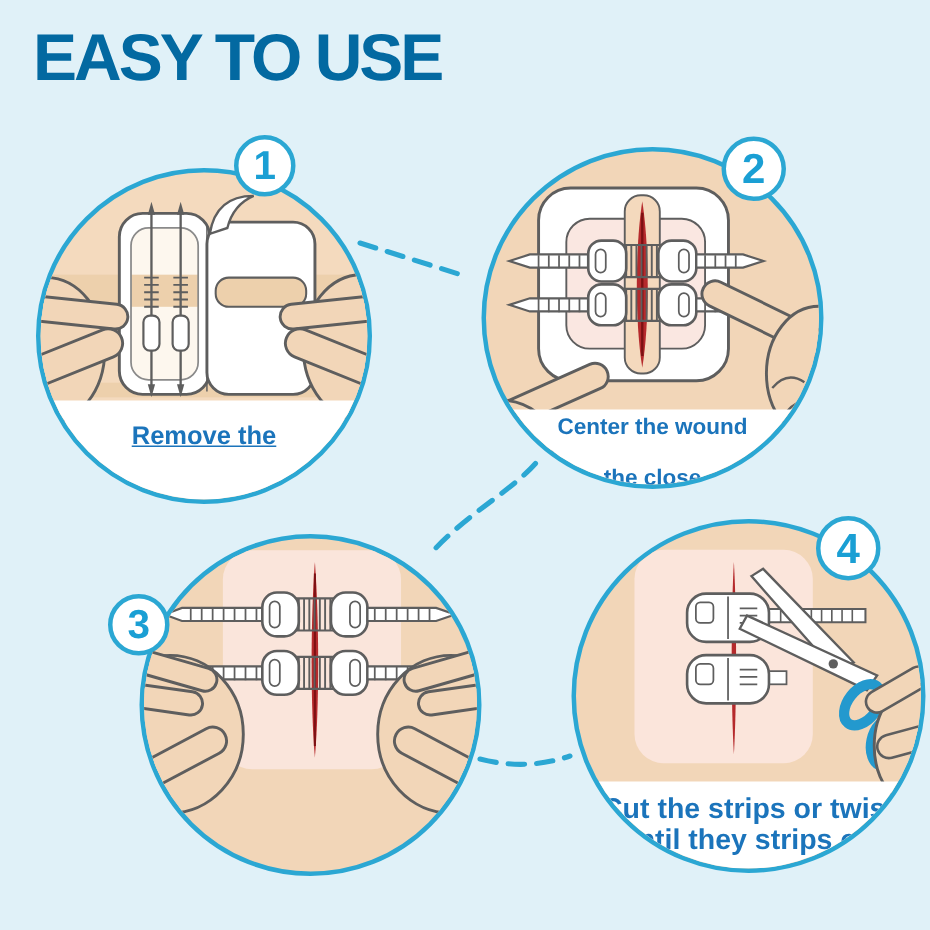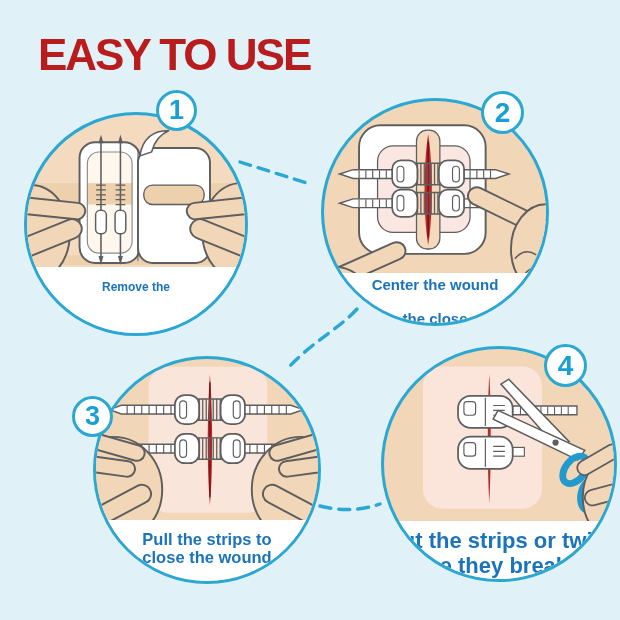--- a/index.html
+++ b/index.html
@@ -3,23 +3,23 @@
 <meta charset="utf-8">
 <style>
   html,body{margin:0;padding:0;}
   body{
     width:620px;height:620px;
     background:#E0F1F8;
     font-family:"Liberation Sans", sans-serif;
     position:relative;overflow:hidden;
   }
   .title{
-    position:absolute;left:22px;top:14px;margin:16px;
+    position:absolute;left:22px;top:14px;margin:0;
     font-size:44px;font-weight:bold;letter-spacing:-2px;
-    color:#b91c1c;
+    color:#0369a1;
   }
   .connectors{position:absolute;left:0;top:0;width:620px;height:620px;z-index:1;pointer-events:none;}
   .step-circle{
     position:absolute;border-radius:50%;
     border:3.5px solid #2BA7D3;
     box-sizing:border-box;overflow:hidden;z-index:2;
     background:#F2D6B8;
   }
   #c1{left:24px;top:112px;width:224px;height:224px;background:#F4DABE;}
   #c2{left:321px;top:98px;width:228px;height:228px;}
@@ -30,24 +30,24 @@
     position:absolute;left:0;right:0;bottom:0;background:#FFFFFF;
     display:flex;flex-direction:column;align-items:center;
   }
   #c1 .chord{top:152px;padding-top:14px;}
   #c2 .chord{top:172px;padding-top:4px;}
   #c3 .chord{top:161px;padding-top:10px;}
   #c4 .chord{top:172px;padding-top:8px;}
   .caption{
     font-weight:bold;color:#1B74BB;text-align:center;line-height:1.12;
   }
-  #c1 .caption{font-size:12px;}
+  #c1 .caption{font-size:17px;text-decoration:underline;}
   #c2 .caption{font-size:15px;}
   #c3 .caption{font-size:16.5px;}
-  #c4 .caption{font-size:22px;}
+  #c4 .caption{font-size:19px;}
   .badge{
     position:absolute;background:#FFFFFF;border:3px solid #2BA7D3;
     border-radius:50%;box-sizing:border-box;z-index:3;
     display:flex;align-items:center;justify-content:center;
     font-weight:bold;color:#1A9FD4;
   }
   #b1{left:156px;top:90px;width:41px;height:41px;font-size:27px;}
   #b2{left:481px;top:91px;width:43px;height:43px;font-size:28px;}
   #b3{left:72px;top:396px;width:41px;height:41px;font-size:27px;}
   #b4{left:544px;top:344px;width:43px;height:43px;font-size:28px;}
@@ -218,26 +218,20 @@
             <rect x="178" y="88" width="76" height="16" rx="8"></rect>
           </g>
         <g transform="rotate(-8 188 114)">
             <rect x="188" y="106" width="66" height="16" rx="8"></rect>
           </g>
         <g transform="rotate(28 198 146)">
             <rect x="170" y="138" width="78" height="19" rx="9.5"></rect>
           </g>
       </g>
     </svg>
-    <div class="chord">
-      <div class="caption">
-        <span>Pull the strips to</span><br>
-        <span>close the wound</span>
-      </div>
-    </div>
   </div>
 
   <div class="step-circle" id="c4">
     <svg class="illus" viewBox="0 0 236 236">
       <rect x="40" y="18" width="122" height="146" rx="20" fill="#FBE5DB"></rect>
       <path d="M108,26 C110,62 110,124 108,158 C106,124 106,62 108,26 Z" fill="#B52A2C"></path>
 
       <g>
         <path d="M132,58.5 H198 V67.5 H132 Z" fill="#FFFFFF" stroke="#5E5E5E" stroke-width="1.4"></path>
         <path d="M140,59 V68 M147,59 V68 M154,59 V68 M161,59 V68 M168,59 V68 M175,59 V68 M182,59 V68 M189,59 V68" stroke="#5E5E5E" stroke-width="1.1"></path>
@@ -272,21 +266,21 @@
             <rect x="198" y="112" width="48" height="15" rx="7.5" stroke-width="1.8"></rect>
           </g>
         <g transform="rotate(-15 216 152)">
             <rect x="206" y="144" width="44" height="16" rx="8" stroke-width="1.8"></rect>
           </g>
       </g>
     </svg>
     <div class="chord">
       <div class="caption">
         <span>Cut the strips or twist</span><br>
-        <span>close they break off</span>
+        <span>until they strips off</span>
       </div>
     </div>
   </div>
 
   <div class="badge" id="b1">
     <span>1</span>
   </div>
   <div class="badge" id="b2">
     <span>2</span>
   </div>

